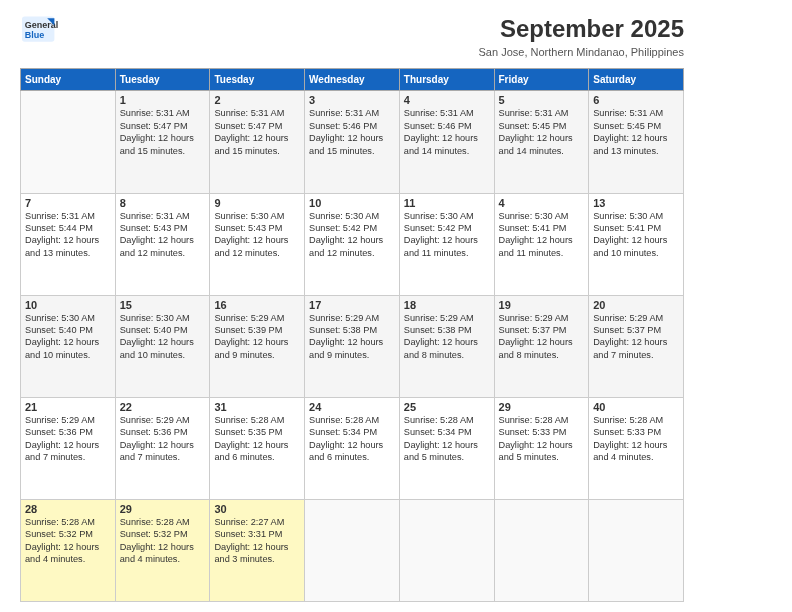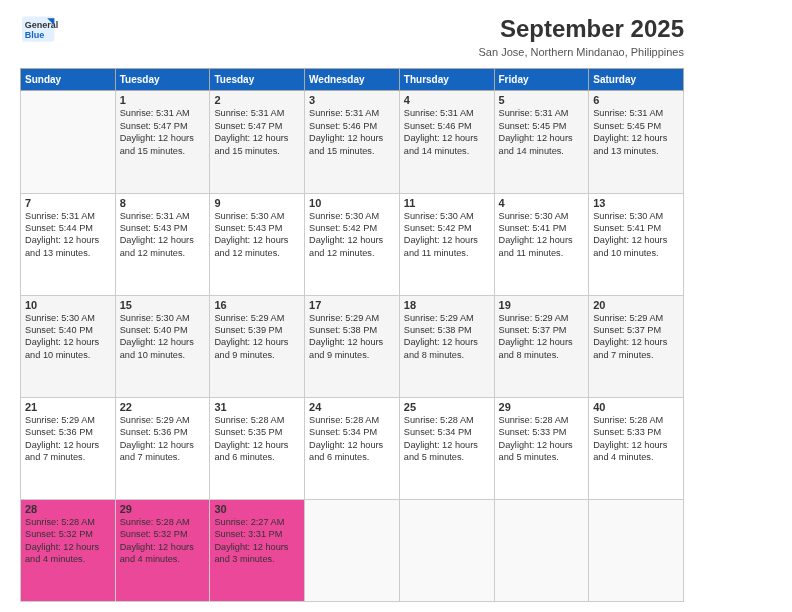--- a/index.html
+++ b/index.html
@@ -79,21 +79,21 @@
       color: #333;
       display: block;
       margin-bottom: 1px;
     }
     .cell-line {
       display: block;
       line-height: 1.35;
     }
     .row-bg-even td { background: #fff; }
     .row-bg-odd td { background: #f5f5f5; }
-    .row-last td { background: #ec4899; }
+    .row-last td { background: #fef9c3; }
   </style>
 </head>
 <body>
 
 <div class="page">
   <div class="header">
     <div class="logo">
       <div>
         <svg class="logo-icon" viewBox="0 0 40 30" xmlns="http://www.w3.org/2000/svg" style="display:inline-block;vertical-align:middle;width:36px;height:28px;">
           <rect x="0" y="0" width="36" height="28" rx="3" fill="#e3f0ff"></rect>

